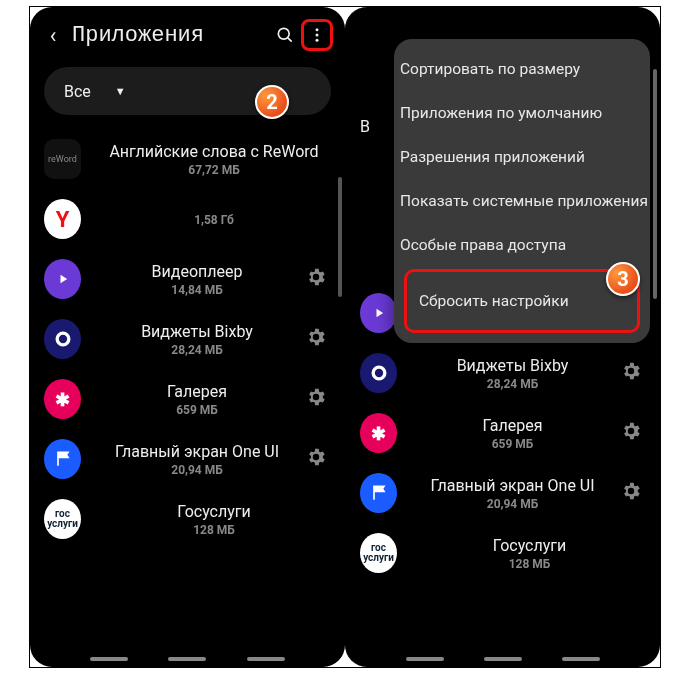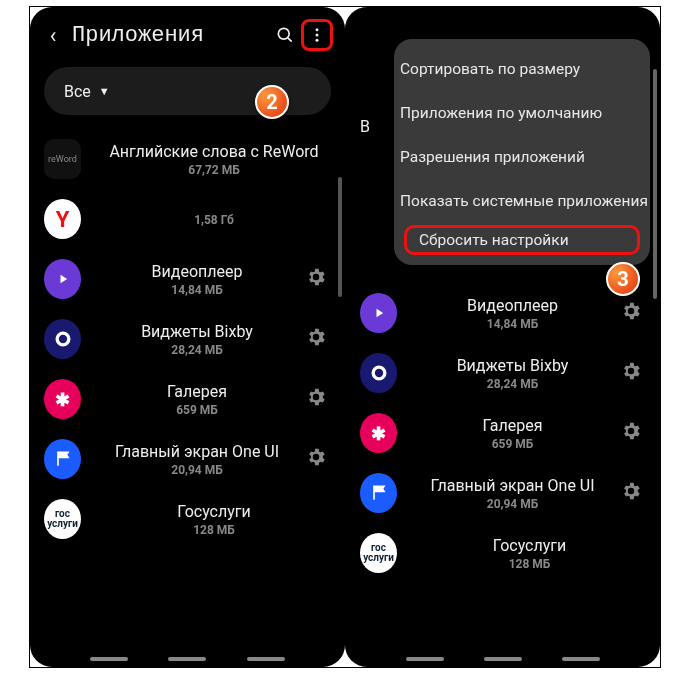--- a/index.html
+++ b/index.html
@@ -43,20 +43,21 @@
   }
   .filter {
     margin: 4px 14px 14px 14px;
     background: #1c1c1c;
     border-radius: 26px;
     height: 48px;
     display:flex; align-items:center;
     padding: 12px 20px;
     color:#eee;
     font-size: 16px;
+    gap: 16px;
   }
   .filter .tri { margin-left: 8px; font-size: 11px;}
   .list { padding: 0 0 0 0; }
   .row {
     display:flex; align-items:center;
     padding: 10px 14px;
   }
   .app-icon {
     width: 37px; height: 40px;
     border-radius: 50%;
@@ -99,21 +100,21 @@
     box-shadow: 0 4px 20px rgba(0,0,0,0.5);
   }
   .menu-item {
     padding: 13px 6px;
     color:#e8e8e8;
     font-size: 15.5px;
     white-space: nowrap;
   }
   .menu-item.framed {
     border: 3px solid #e11; border-radius: 10px;
-    margin: 2px 10px; padding: 3px 12px;
+    margin: 2px 10px; padding: 20px 12px;
   }
   
   .badge {
     position:absolute;
     width: 34px; height: 34px;
     border-radius: 50%;
     background: radial-gradient(circle at 30% 30%, #ff9a3c, #e94e1b 70%);
     color:#fff;
     font-size: 20px; font-weight:700;
     display:flex; align-items:center; justify-content:center;
@@ -294,20 +295,21 @@
             <div class="name">Госуслуги</div>
             <div class="size">128 МБ</div>
           </div>
         </div>
       </div>
     <div class="menu">
       <div class="menu-item">Сортировать по размеру</div>
       <div class="menu-item">Приложения по умолчанию</div>
       <div class="menu-item">Разрешения приложений</div>
       <div class="menu-item">Показать системные приложения</div>
+      <div class="menu-item">Особые права доступа</div>
       <div class="menu-item framed">Сбросить настройки</div>
     </div>
     <div class="badge" style="top:255px; left:260px;">3</div>
     <div class="scrollbar" style="top:62px; height:230px; background:#666;"></div>
     <div class="navbar">
       <div class="navline"></div>
       <div class="navline"></div>
       <div class="navline"></div>
     </div>
   </div>

